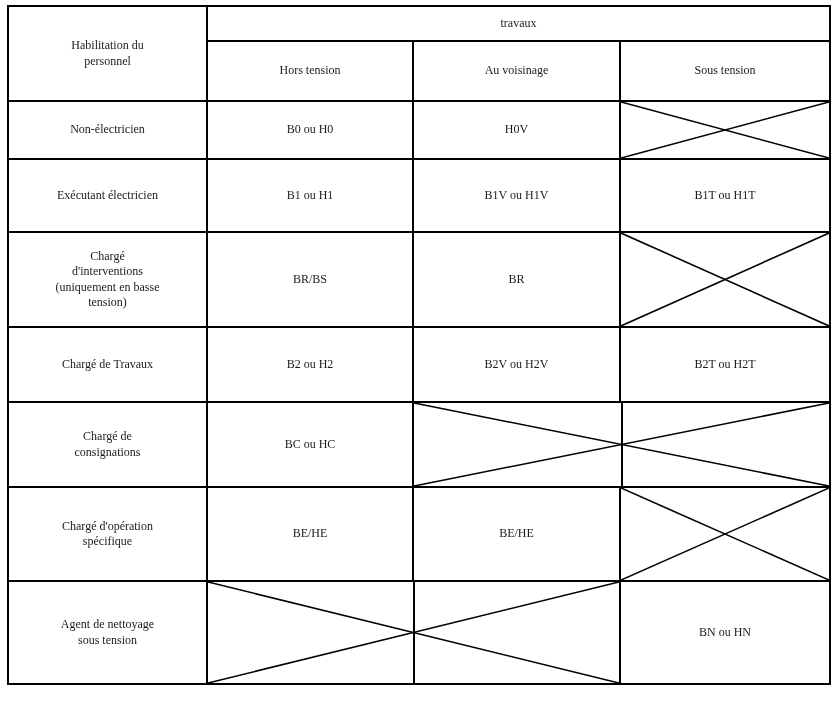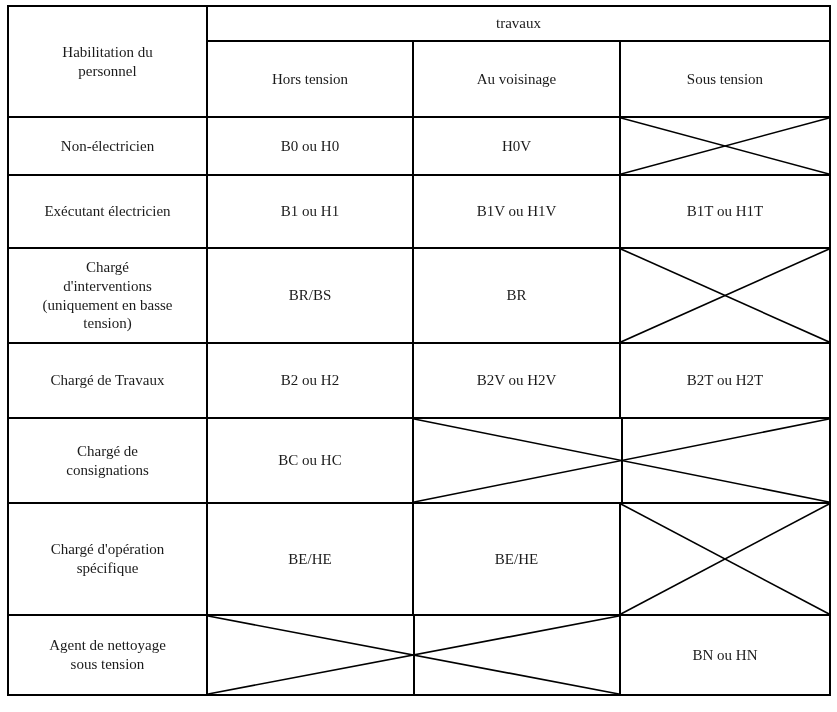--- a/index.html
+++ b/index.html
@@ -19,41 +19,41 @@
   table.habilitation {
     position: absolute;
     left: 7px;
     top: 5px;
     border-collapse: collapse;
     table-layout: fixed;
   }
   .habilitation th, .habilitation td {
     border: 2px solid #000000;
     font-weight: normal;
-    font-size: 15px;
+    font-size: 12px;
     line-height: 1.26;
     text-align: center;
     vertical-align: middle;
     padding: 0;
     overflow: hidden;
   }
   .col-label   { width: 199px; }
   .col-hors    { width: 206px; }
   .col-vois    { width: 207px; }
   .col-sous    { width: 210px; }
 
   .h-group { height: 35px; }
-  .h-sub   { height: 76px; }
+  .h-sub   { height: 60px; }
   .h-r1    { height: 58px; }
   .h-r2    { height: 73px; padding-left: 44px; }
   .h-r3    { height: 95px; }
   .h-r4    { height: 75px; padding-left: 16px; }
   .h-r5    { height: 85px; }
-  .h-r6    { height: 112px; }
-  .h-r7    { height: 80px; }
+  .h-r6    { height: 94px; }
+  .h-r7    { height: 103px; }
 
   .row-label { white-space: pre-line; }
   .corner    { white-space: pre-line; }
 
   td.crossed {
     position: relative;
     padding: 0;
   }
   td.crossed svg {
     position: absolute;

